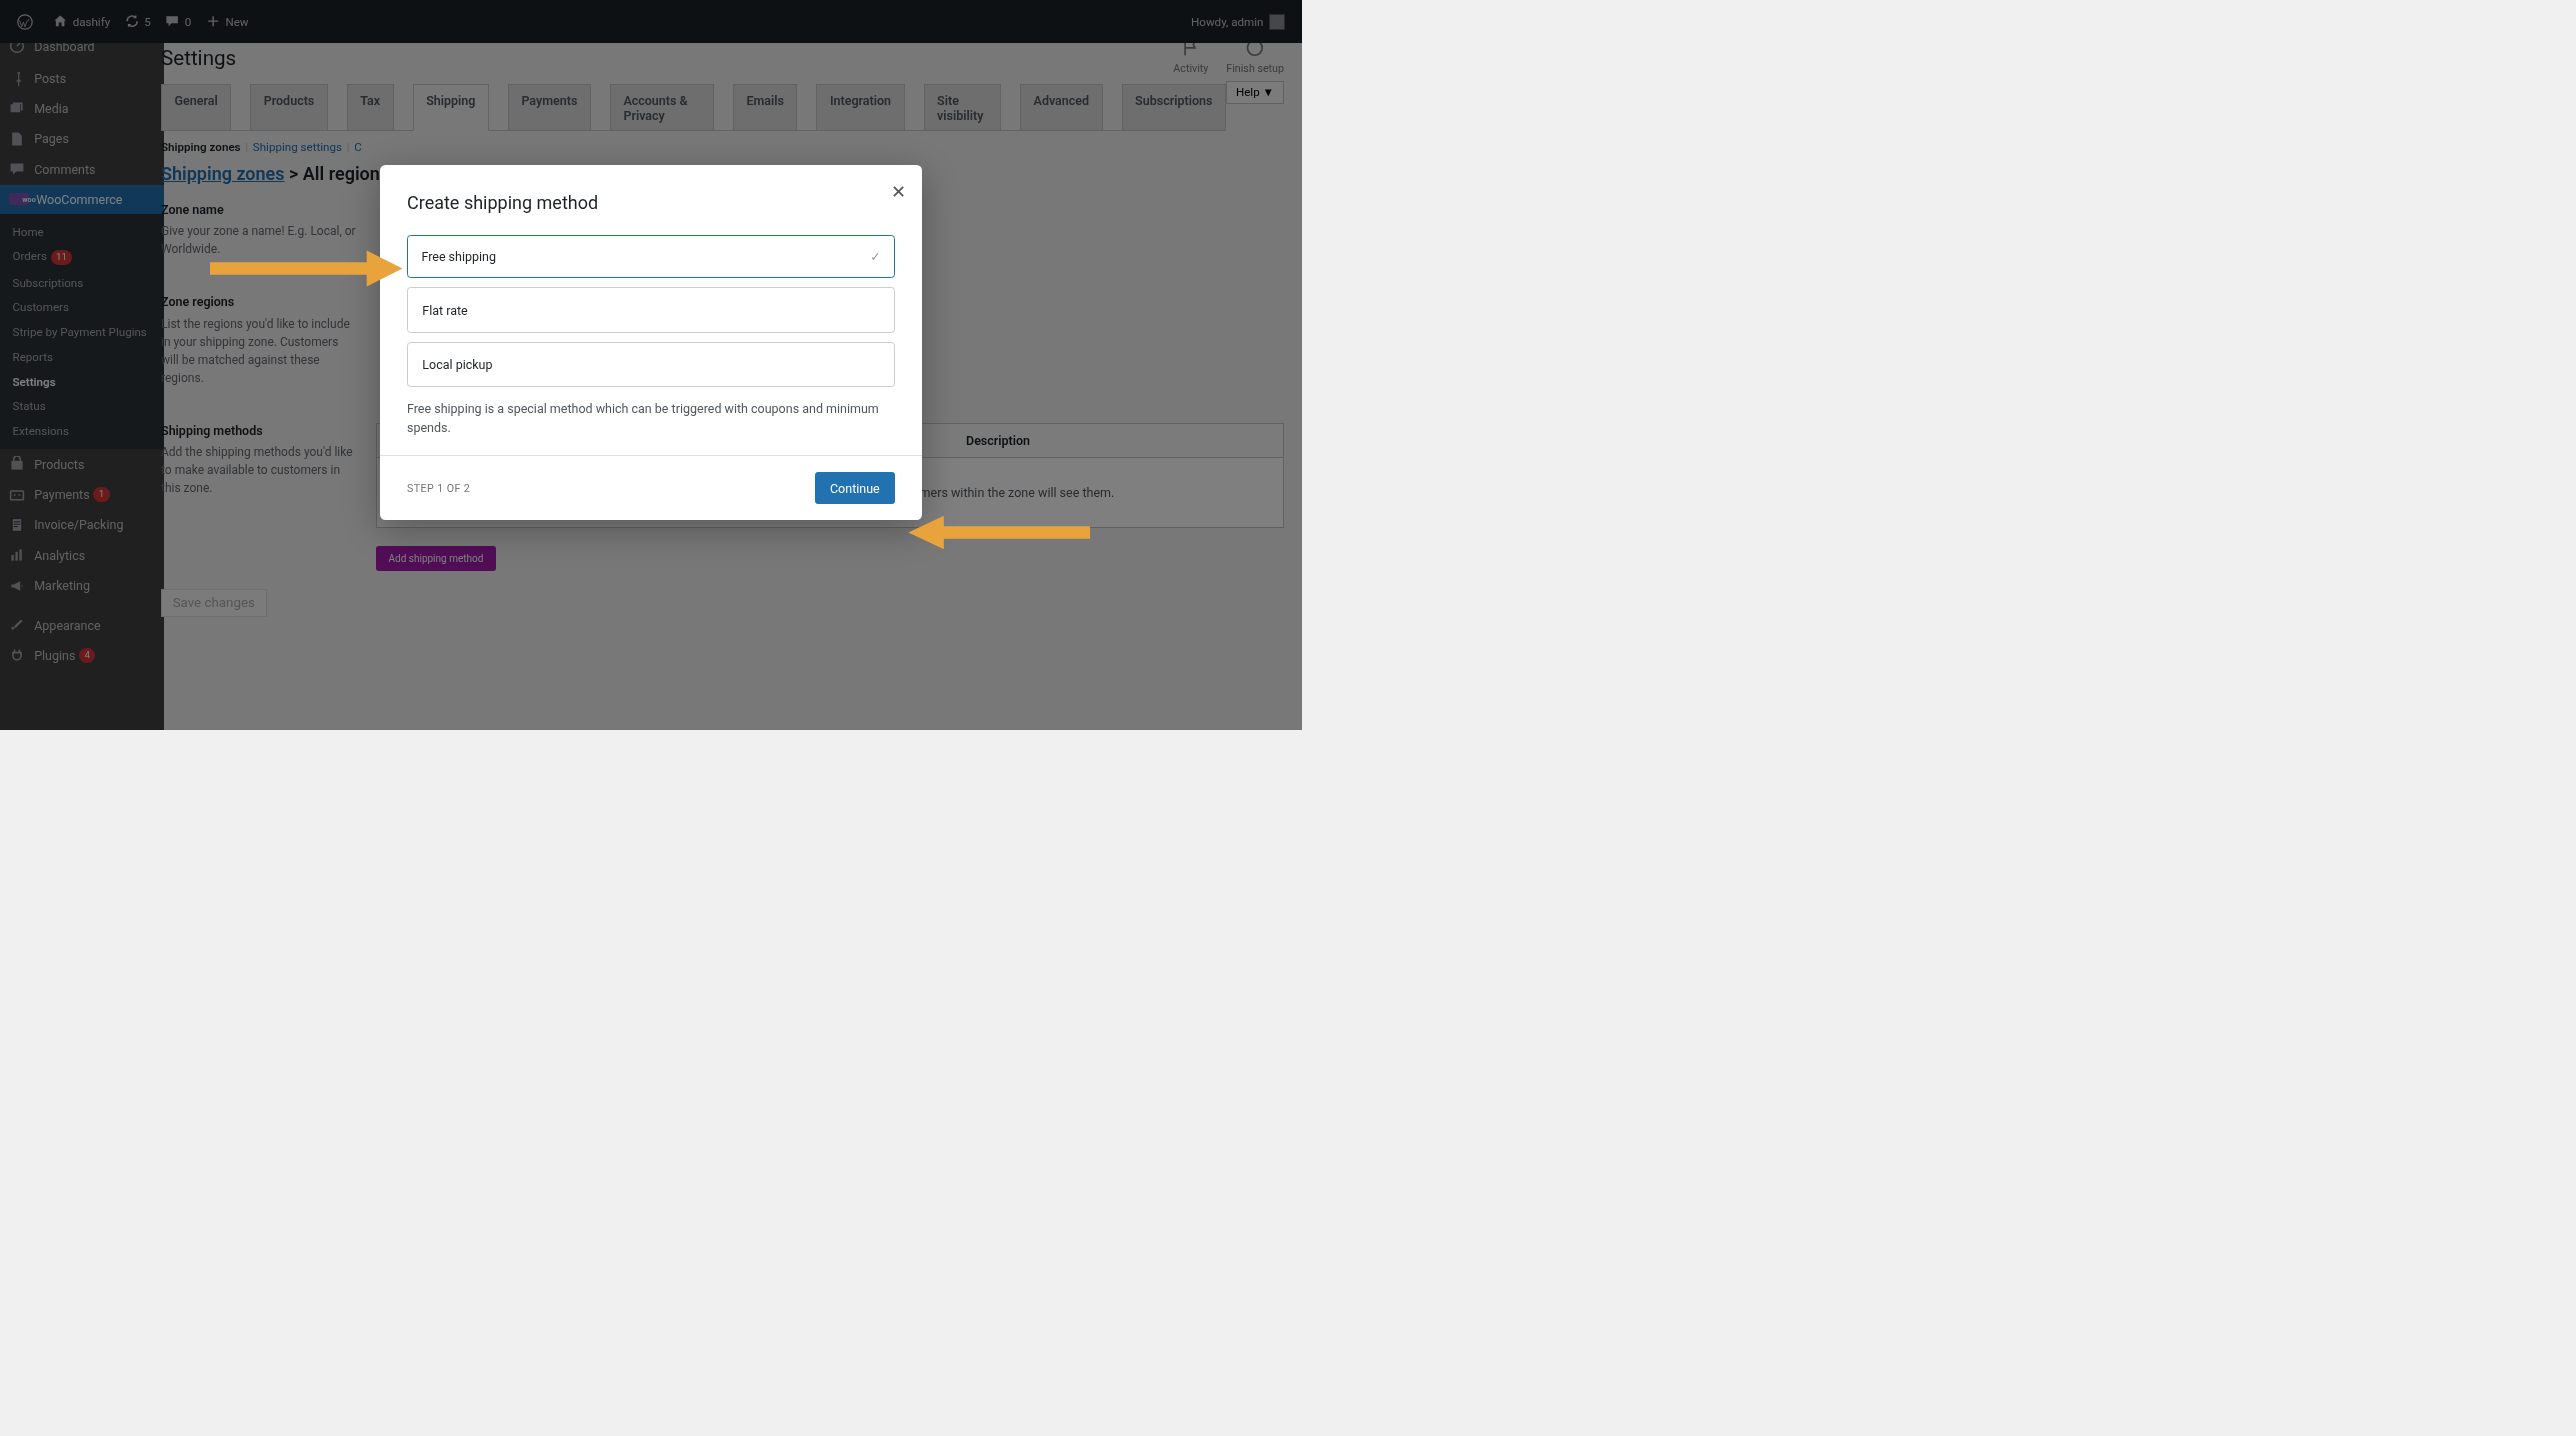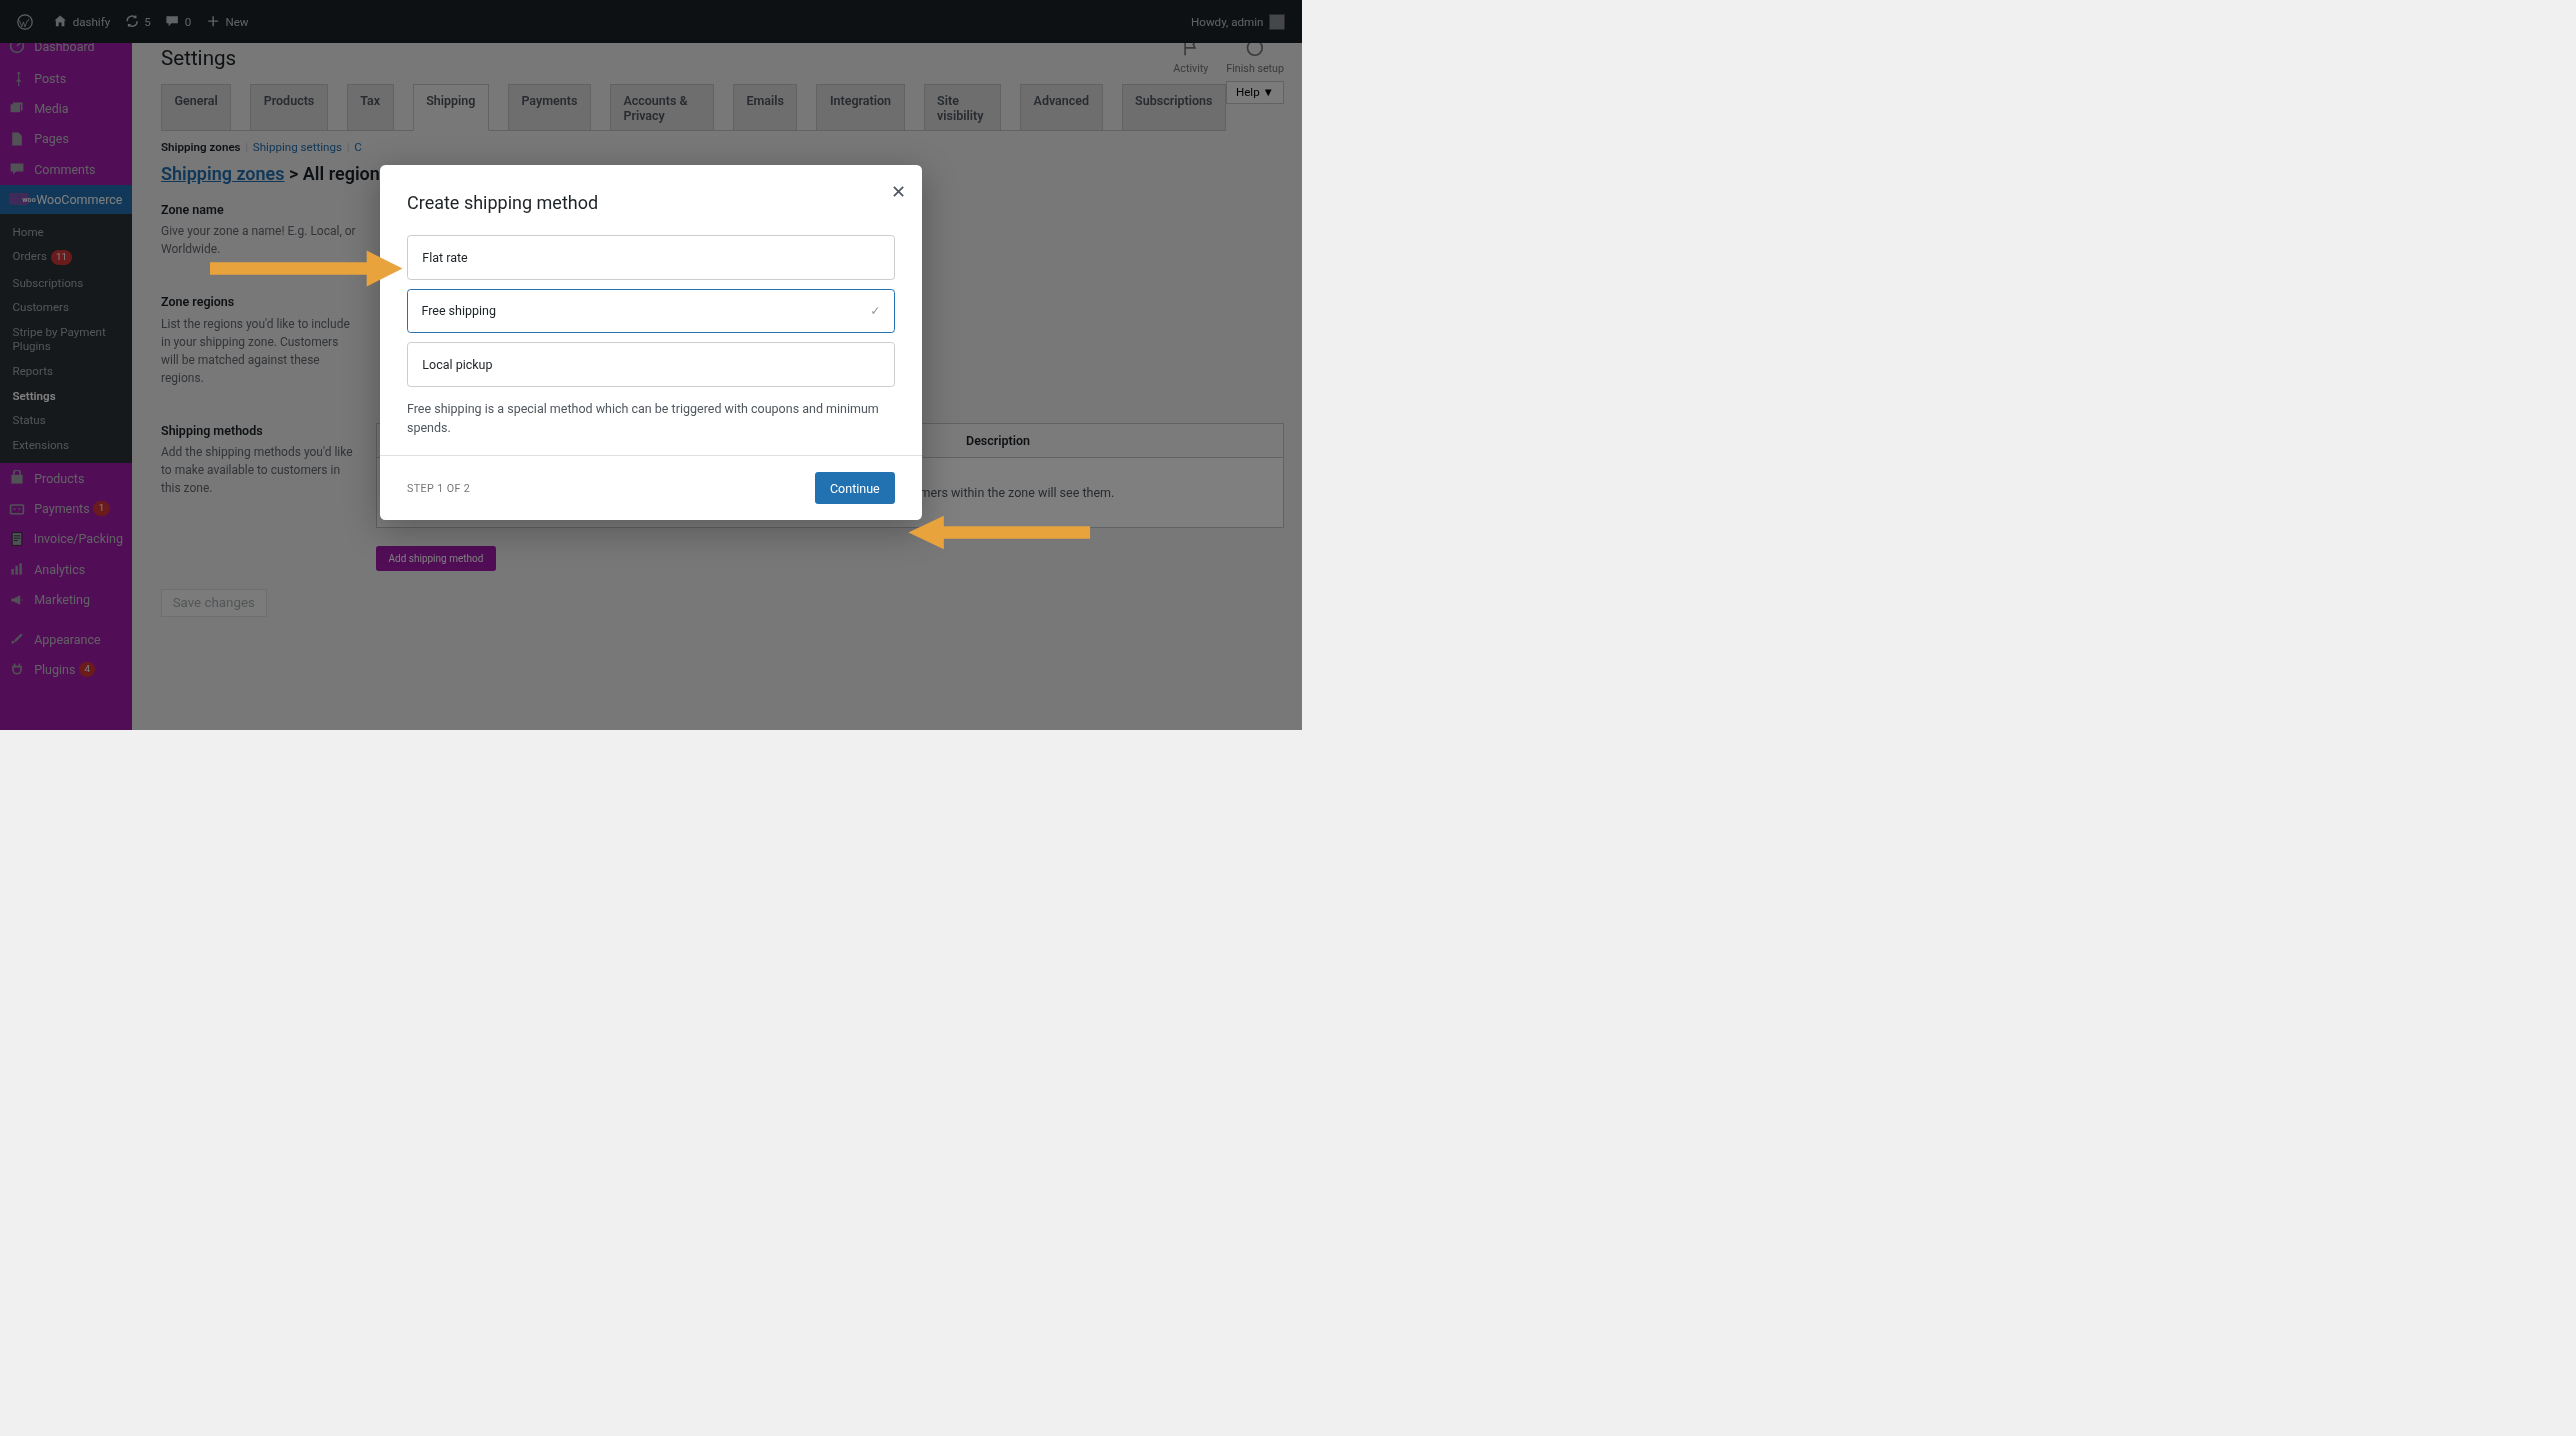--- a/index.html
+++ b/index.html
@@ -6,21 +6,21 @@
 body { background: #f0f0f1; font-size: 11.6px; color: #3c434a; overflow: hidden; width: 1302px; height: 730px; position: relative; }
 
 
 .adminbar { background: #1d2327; color: #c3c4c7; height: 43px; display: flex; align-items: center; padding: 0 10px; font-size: 11.6px; position: relative; z-index: 5; }
 .adminbar .item { display: flex; align-items: center; padding: 0 7.2px; height: 29px; cursor: pointer; }
 .adminbar .icon { margin-right: 5.4px; display: inline-flex; }
 .adminbar .right { margin-left: auto; display: flex; align-items: center; }
 .adminbar .avatar { width: 16px; height: 16px; background: #8c8f94; margin-left: 5.4px; border: 0.9px solid #555; }
 
 
-.sidebar { position: absolute; left: 0; top: 29px; bottom: 0; width: 132px; background: #a21caf; color: #c3c4c7; font-size: 12.5px; }
+.sidebar { position: absolute; left: 0; top: 29px; bottom: 0; width: 164px; background: #404040; color: #c3c4c7; font-size: 12.5px; }
 .sidebar .menu-item { display: flex; align-items: center; padding: 7.2px 9px; cursor: pointer; }
 .sidebar .menu-item .micon { width: 18px; margin-right: 7.2px; display: inline-flex; color: #a0a5aa; }
 .sidebar .menu-item.big { font-size: 12.5px; padding: 9px 9px; }
 .sidebar .menu-item.active { background: #2271b1; color: #fff; position: relative; }
 .sidebar .menu-item.active::after { content: ''; position: absolute; right: -7.2px; top: 50%; transform: translateY(-50%); border: 7.2px solid transparent; border-right-color: #f0f0f1; }
 .sidebar .submenu { background: #2c3338; padding: 5.4px 0; }
 .sidebar .submenu .sub-item { padding: 5.4px 12.5px; font-size: 11.6px; color: #a7aaad; cursor: pointer; }
 .sidebar .submenu .sub-item.current { color: #fff; font-weight: 600; }
 .badge { display: inline-block; background: #d63638; color: #fff; border-radius: 9px; padding: 0 5.4px; font-size: 9.8px; line-height: 14.3px; margin-left: 3.6px; }
 
@@ -346,26 +346,26 @@
   <div style="margin-top:18px;">
     <button class="btn-secondary">Save changes</button>
   </div>
 </div>
 
 <div class="overlay"></div>
 <div class="modal">
   <button class="modal-close">✕</button>
   <div class="modal-body">
     <div class="modal-title">Create shipping method</div>
-    <div class="option">
-      <span>Flat rate</span>
-    </div>
     <div class="option selected">
       <span>Free shipping</span>
       <span class="check">✓</span>
+    </div>
+    <div class="option">
+      <span>Flat rate</span>
     </div>
     <div class="option">
       <span>Local pickup</span>
     </div>
     <div class="modal-desc">Free shipping is a special method which can be triggered with coupons and minimum spends.</div>
   </div>
   <div class="modal-footer">
     <span class="step-text">STEP 1 OF 2</span>
     <button class="btn-continue">Continue</button>
   </div>

